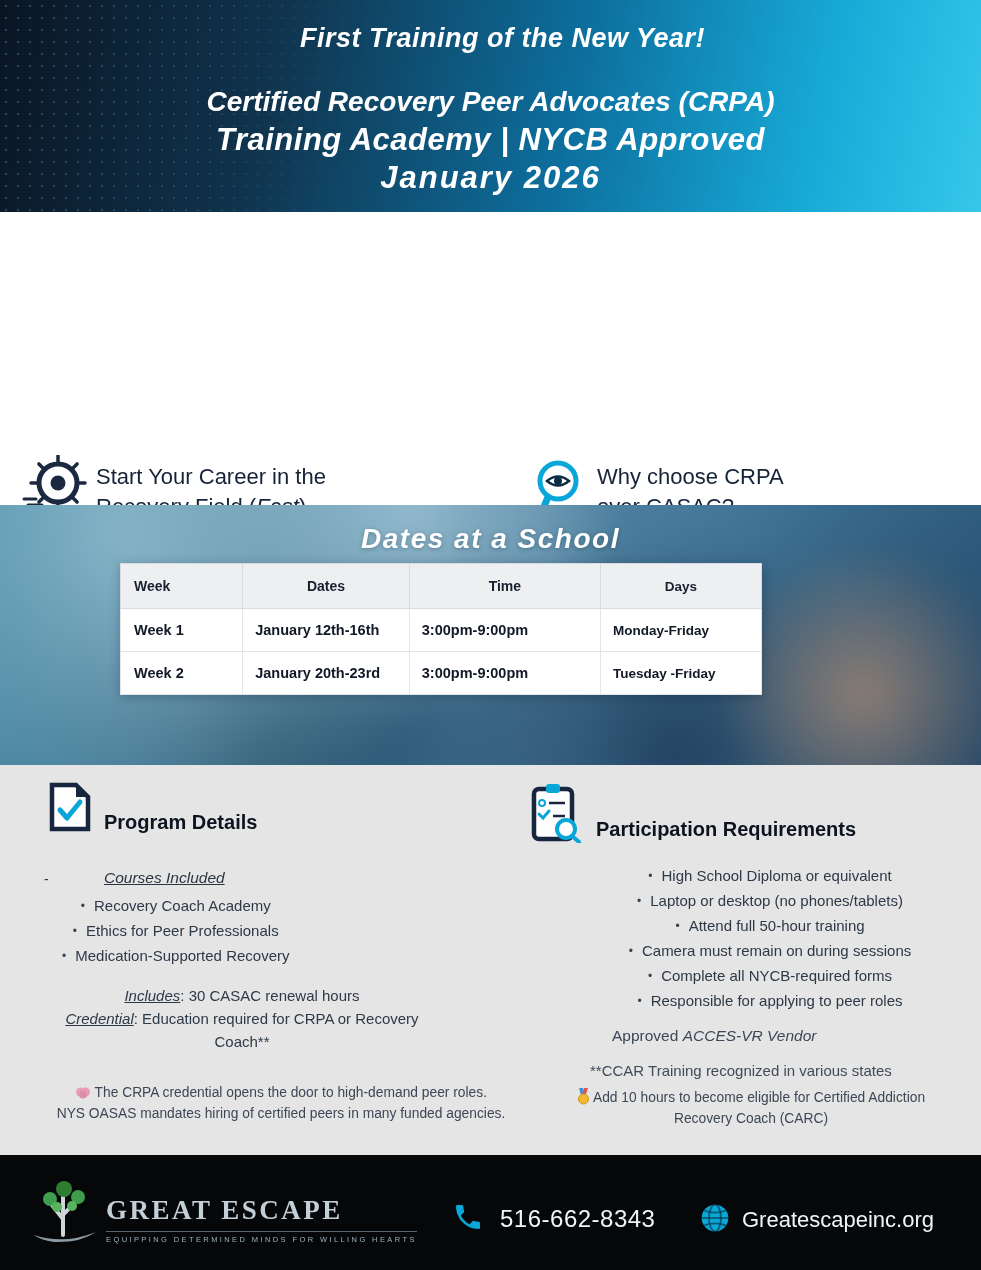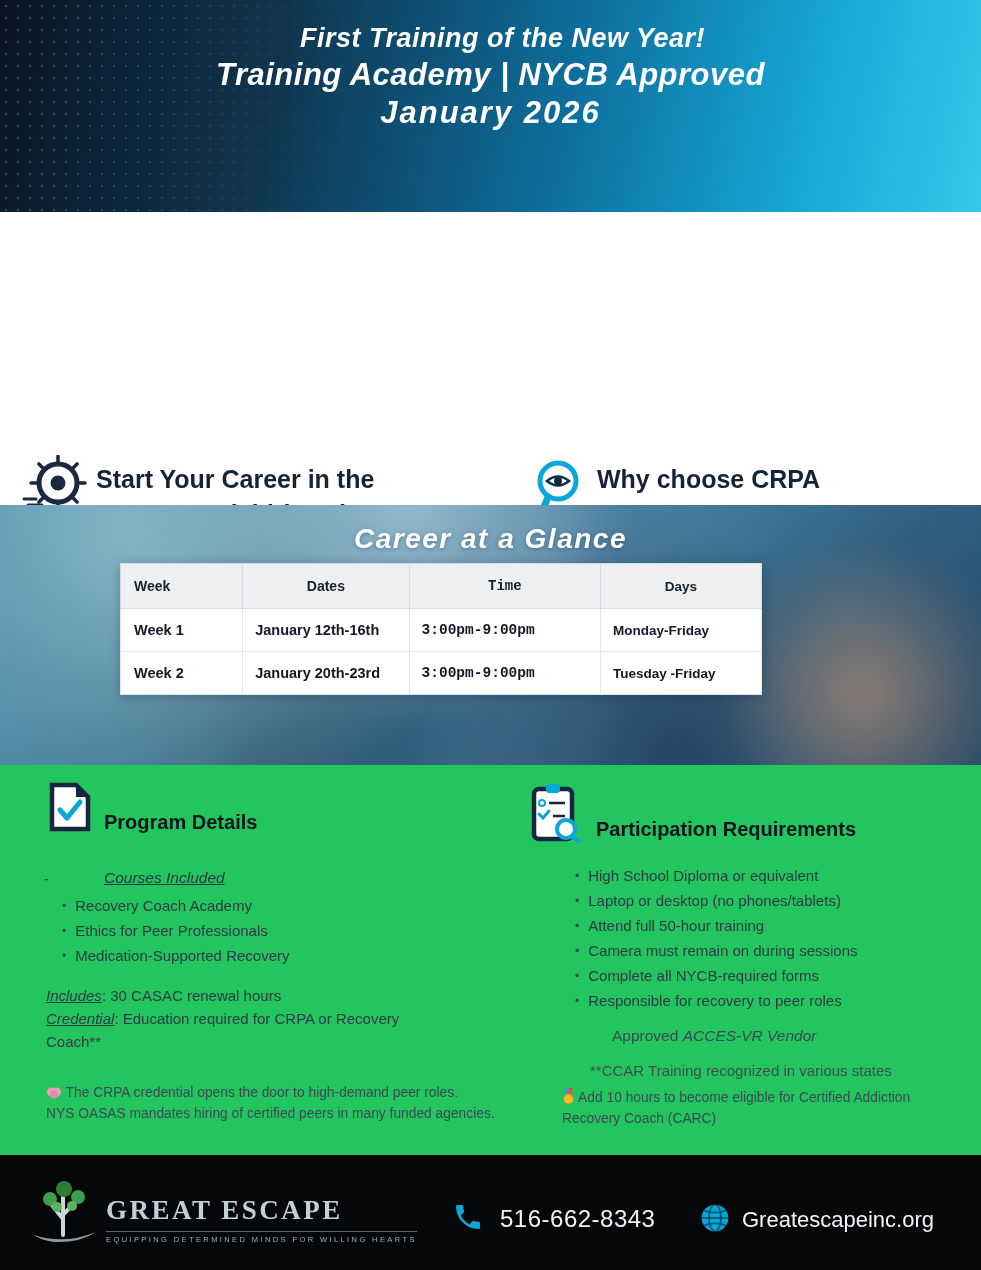--- a/index.html
+++ b/index.html
@@ -18,21 +18,21 @@
     mask-image: linear-gradient(100deg, rgba(0,0,0,.95) 0%, transparent 42%); }
   .h-line { position:relative; font-style:italic; font-weight:bold; }
   .h-line1 { padding-top:22px; font-size:27px; letter-spacing:.5px; line-height:32px;padding-left:24px; }
   .h-line2 { margin-top:31px; font-size:28px; line-height:34px; }
   .h-line3 { margin-top:2px; font-size:31px; line-height:37px; letter-spacing:.5px; }
   .h-line4 { margin-top:1px; font-size:31px; line-height:37px; letter-spacing:2px; }
 
   
   .intro { position:absolute; top:212px; left:0; width:100%; height:293px; background:#fff; }
   .abs { position:absolute; }
-  .sec-title { font-weight:bold; color:#152338; font-size:25px; line-height:1.38; }
+  .sec-title { font-weight:normal; color:#152338; font-size:22px; line-height:1.38; }
   .body-text { color:#3e4957; font-size:15px; line-height:1.55; }
   .why-list { margin:0; padding:0; list-style:none; color:#47505e; font-size:14.8px; line-height:22.4px; }
 
   
   .dates { position:absolute; top:505px; left:0; width:100%; height:260px; overflow:hidden; background:#4a7a9b; }
   .photo { position:absolute; inset:-30px;
     background:
       radial-gradient(circle at 14% 18%, rgba(225,238,248,.95), transparent 38%),
       radial-gradient(circle at 42% 10%, rgba(205,224,238,.85), transparent 32%),
       radial-gradient(circle at 86% 68%, rgba(201,152,122,.95), transparent 16%),
@@ -50,25 +50,25 @@
   .schedule { position:absolute; left:120px; top:58px; width:642px; border-collapse:collapse; background:#fff;
     box-shadow:0 2px 10px rgba(0,20,40,.25); }
   .schedule th { background:#edeff1; color:#16202e; font-size:14px; font-weight:bold;
     padding:14px 10px; border:1px solid #d7dbdf; }
   .schedule td { color:#111826; font-size:14.5px; font-weight:bold; padding:13px 12px;
     border:1px solid #e3e6e9; background:#fff; }
   .schedule th.c-week, .schedule td.c-week { width:128px; text-align:left; padding-left:13px; }
   .schedule th { text-align:center; }
   .schedule td { text-align:left; }
   .schedule .c-dates { width:175px; }
-  .schedule .c-time { width:202px;font-family:Liberation Mono, monospace; }
+  .schedule .c-time { width:202px; }
   .schedule .c-days { width:169px; font-size:13.5px; }
 
   
-  .details { position:absolute; top:765px; left:0; width:100%; height:390px; background:#22c55e; }
+  .details { position:absolute; top:765px; left:0; width:100%; height:390px; background:#e5e5e5;text-align:center; }
   .d-title { font-weight:bold; color:#0d1420; font-size:20px; }
   .u-it { font-style:italic; text-decoration:underline; }
   .plain-list { margin:0; padding:0; list-style:none; color:#2e3947; font-size:15px; line-height:23px; }
   .plain-list li::before { content:"•"; font-size:12px; margin-right:9px; position:relative; top:-1px; color:#3a4452; }
   .spec-line { color:#2e3947; font-size:15px; line-height:23px; }
   .note-text { color:#3d4755; font-size:13.8px; line-height:20.5px; }
   .small-note { color:#414b59; font-size:15px; }
   .approved-line { color:#3d4755; font-size:15.5px; }
 
   
@@ -84,20 +84,21 @@
   svg { display:block; }
 </style>
 </head>
 <body>
 
 <div class="page">
 
   <div class="header">
     <div class="dots"></div>
     <div class="h-line h-line1">First Training of the New Year!</div>
+    <div class="h-line h-line2">Certified Recovery Peer Advocates (CRPA)</div>
     <div class="h-line h-line3">Training Academy | NYCB Approved</div>
     <div class="h-line h-line4">January 2026</div>
   </div>
 
   <div class="intro">
 
     <span class="icon-box abs" style="left:22px; top:243px;">
       <svg width="66" height="62" viewBox="0 0 66 62">
         <g stroke="#1b2940" stroke-width="3.5" fill="none" stroke-linecap="round">
           <line x1="36" y1="28" x2="63" y2="28"></line>
@@ -144,21 +145,21 @@
       <li>Format: 100%  online, live</li>
       <li>Credentialing  Fast-track via NYCB</li>
       <li>Hiring: OASAS agencies mandated to hire CRPAs</li>
       <li>Entry Requirements: HS diploma &amp; lived experience</li>
     </ul>
   </div>
 
   <div class="dates">
     <div class="photo"></div>
     <div class="photo-tint"></div>
-    <div class="dates-title">Career at a Glance</div>
+    <div class="dates-title">Dates at a School</div>
     <table class="schedule">
       <thead>
         <tr>
           <th class="c-week">Week</th>
           <th class="c-dates">Dates</th>
           <th class="c-time">Time</th>
           <th class="c-days">Days</th>
         </tr>
       </thead>
       <tbody>
@@ -227,21 +228,21 @@
       </svg>
     </span>
     <div class="d-title abs" style="left:596px; top:53px;">Participation Requirements</div>
 
     <ul class="plain-list abs" style="left:575px; top:99px; width:390px;">
       <li>High School Diploma or equivalent</li>
       <li>Laptop or desktop (no phones/tablets)</li>
       <li>Attend full 50-hour training</li>
       <li>Camera must remain on during sessions</li>
       <li>Complete all NYCB-required forms</li>
-      <li>Responsible for recovery to peer roles</li>
+      <li>Responsible for applying to peer roles</li>
     </ul>
 
     <div class="approved-line abs" style="left:612px; top:262px;">
       <span>Approved </span><i>ACCES-VR Vendor</i>
     </div>
     <div class="small-note abs" style="left:590px; top:297px;">**CCAR Training recognized in various states</div>
 
     <div class="note-text abs" style="left:562px; top:323px; width:378px;">
       <span class="icon-box" style="vertical-align:-3px;">
         <svg width="13" height="17" viewBox="0 0 13 17">

